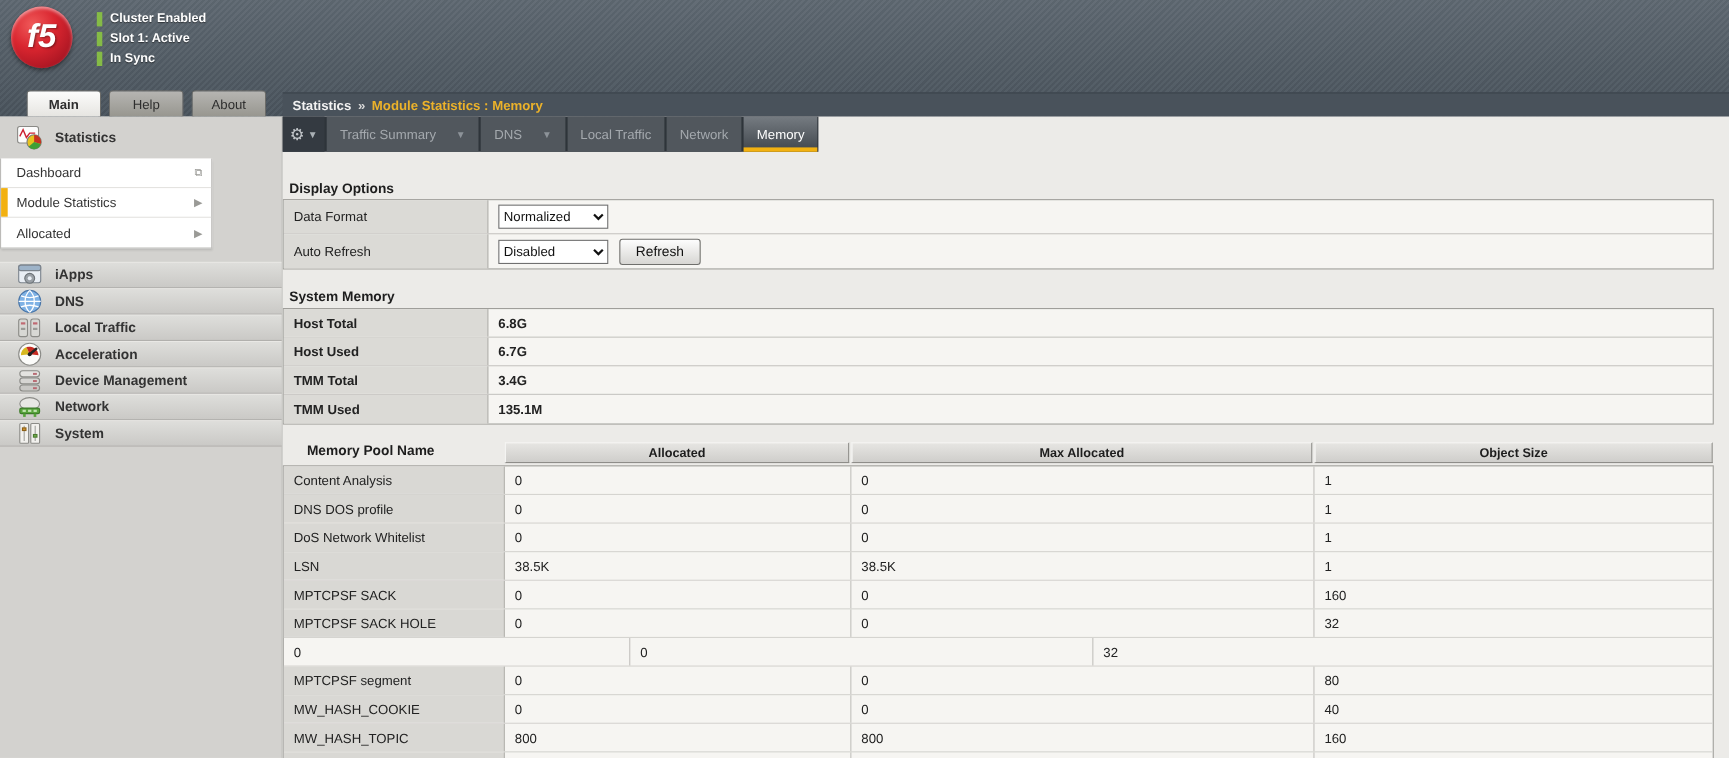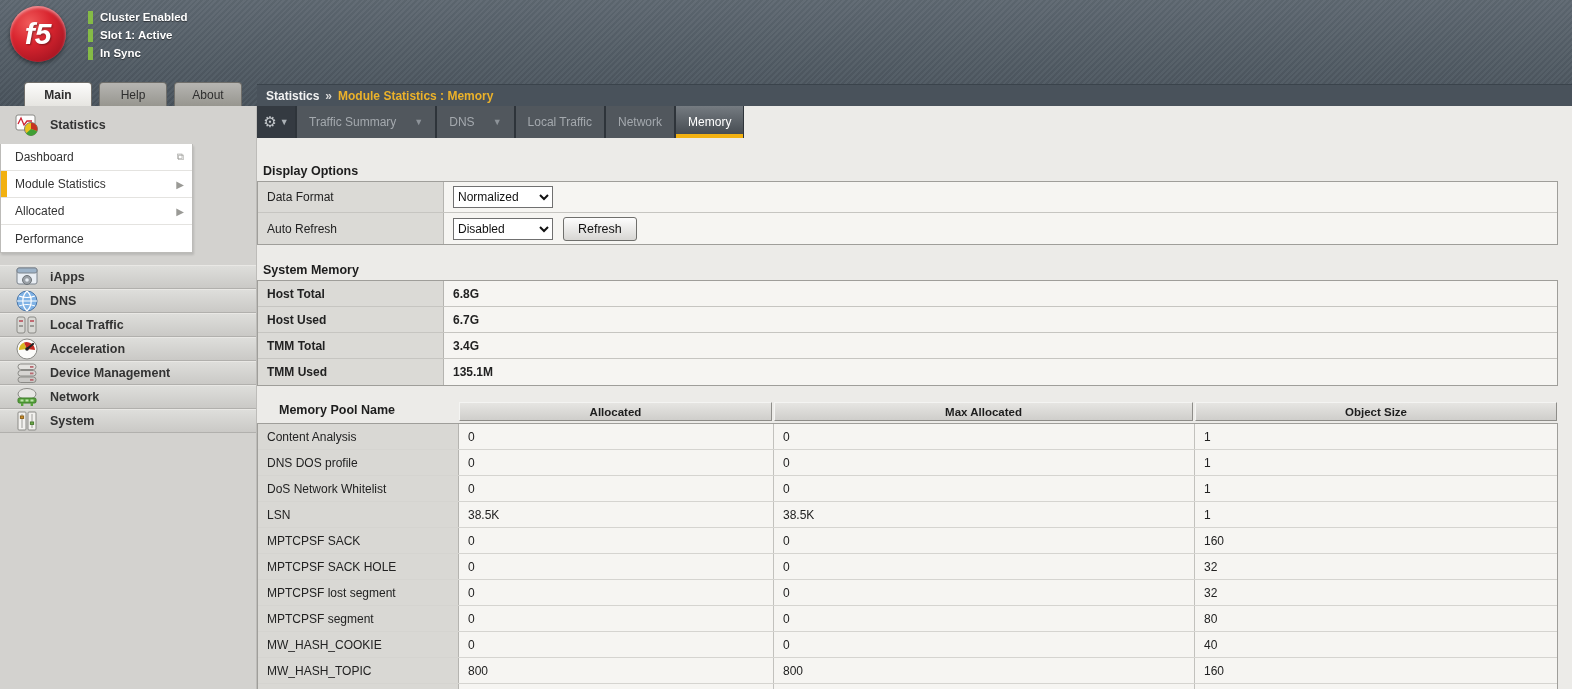--- a/index.html
+++ b/index.html
@@ -145,23 +145,20 @@
         <span class="trail">⧉</span>
       </div>
       <div class="sub-item active">
         <span>Module Statistics</span>
         <span class="trail">▶</span>
       </div>
       <div class="sub-item">
         <span>Allocated</span>
         <span class="trail">▶</span>
       </div>
-      <div class="sub-item">
-        <span>Performance</span>
-      </div>
     </div>
     <div class="side-section">
       <span class="icon">
         <svg width="24" height="24" viewBox="0 0 24 24">
           <rect x="2" y="3" width="20" height="16" rx="2" fill="#e9eef4" stroke="#7b838c"></rect>
           <rect x="2" y="3" width="20" height="5" rx="2" fill="#9db3c8" stroke="#7b838c"></rect>
           <circle cx="12" cy="15" r="4.5" fill="#9aa0a6" stroke="#6d7378"></circle>
           <circle cx="12" cy="15" r="1.8" fill="#e9eef4"></circle>
         </svg>
       </span>
@@ -343,21 +340,20 @@
         <div class="pr-cell pr-max">0</div>
         <div class="pr-cell pr-size">160</div>
       </div>
       <div class="pool-row">
         <div class="pr-name">MPTCPSF SACK HOLE</div>
         <div class="pr-cell pr-alloc">0</div>
         <div class="pr-cell pr-max">0</div>
         <div class="pr-cell pr-size">32</div>
       </div>
       <div class="pool-row">
-        <div class="pr-name">MPTCPSF lost segment</div>
         <div class="pr-cell pr-alloc">0</div>
         <div class="pr-cell pr-max">0</div>
         <div class="pr-cell pr-size">32</div>
       </div>
       <div class="pool-row">
         <div class="pr-name">MPTCPSF segment</div>
         <div class="pr-cell pr-alloc">0</div>
         <div class="pr-cell pr-max">0</div>
         <div class="pr-cell pr-size">80</div>
       </div>

